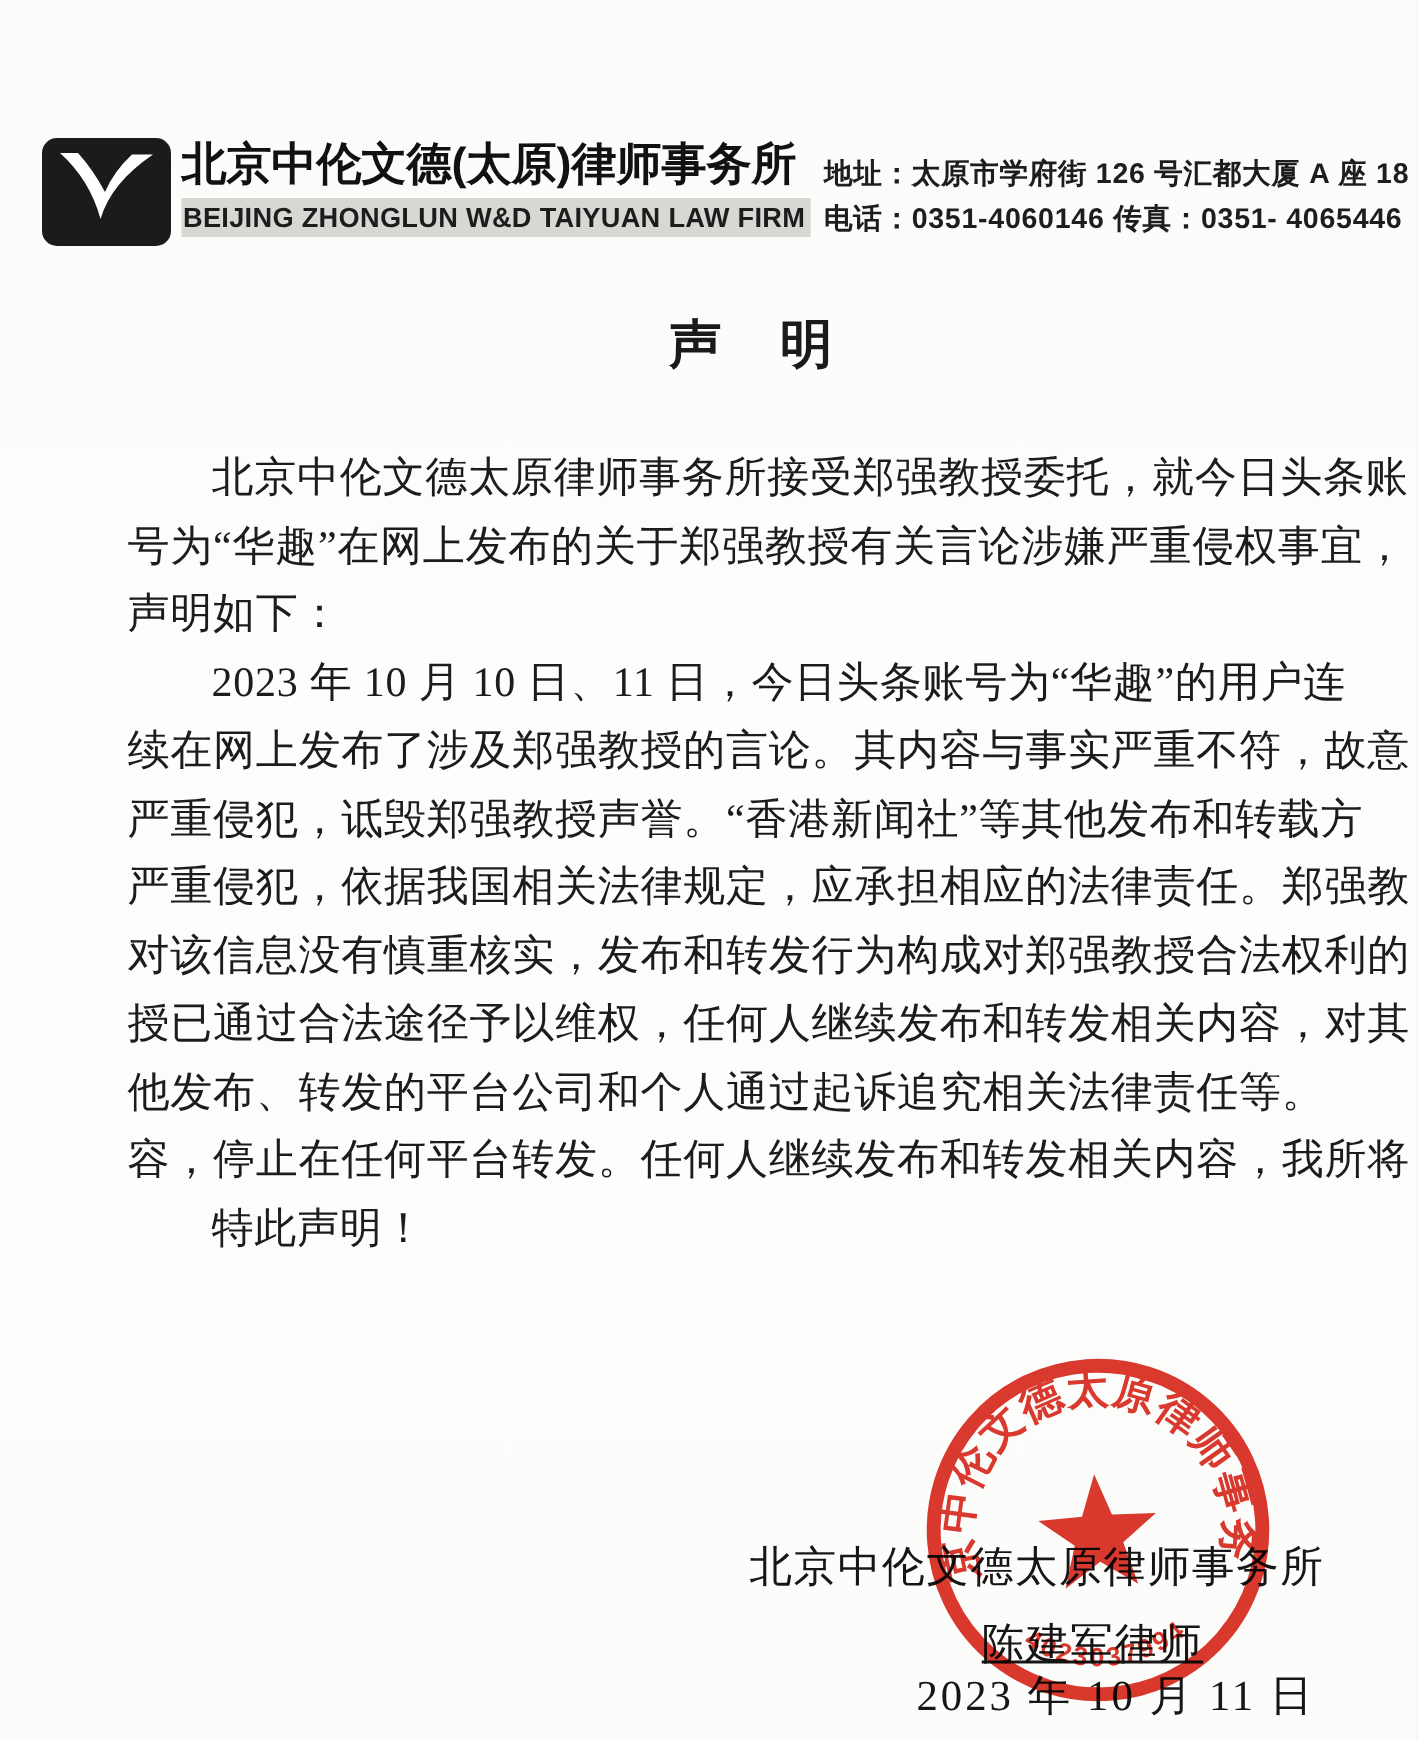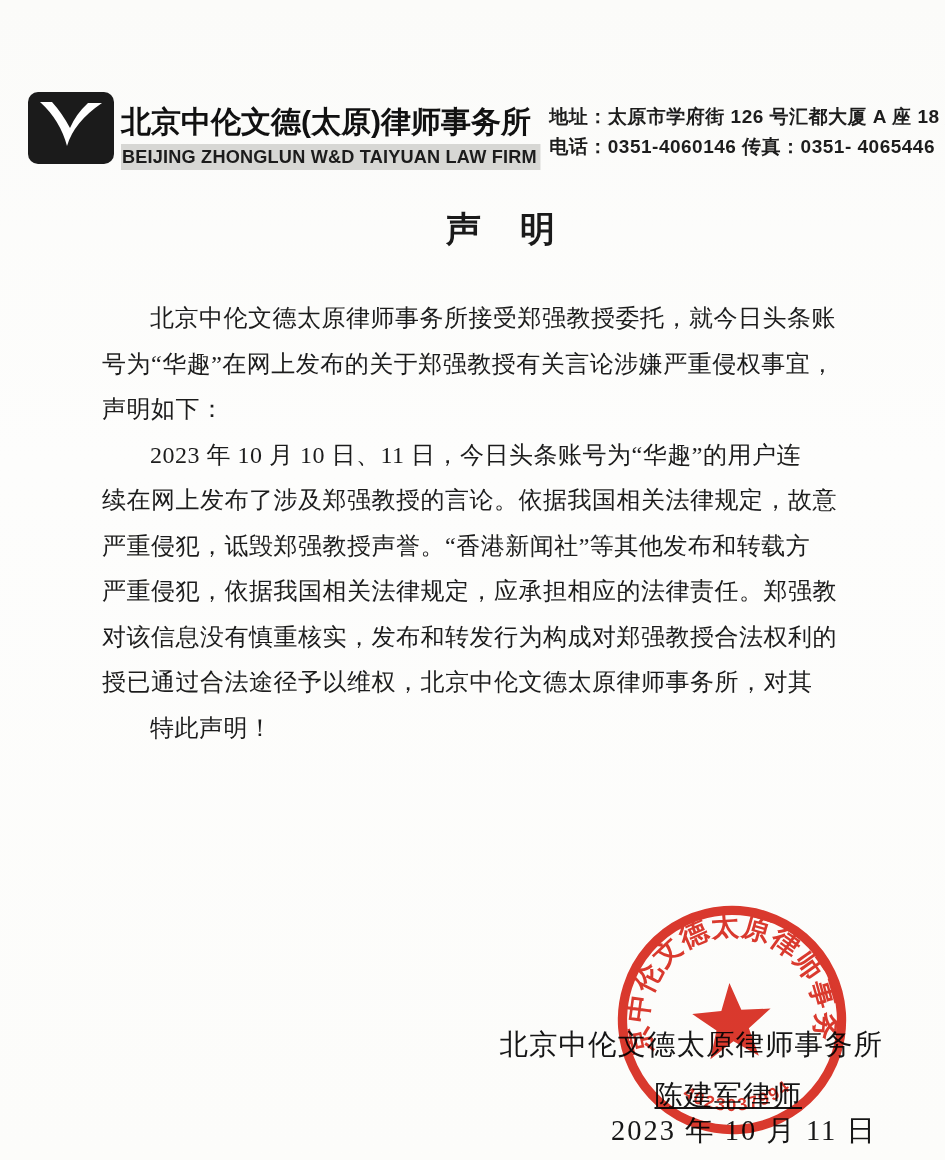--- a/index.html
+++ b/index.html
@@ -25,21 +25,21 @@
     width: 86px; height: 72px;
     background: #1b1b1b;
     border-radius: 10px;
     flex: 0 0 auto;
     display: flex; align-items: center; justify-content: center;
   }
   .firm-names { margin-left: 7px; flex: 0 0 auto; }
   .firm-zh {
     font-family: "Liberation Sans", sans-serif;
     font-weight: bold; font-size: 30px; line-height: 36px;
-    color: #111; letter-spacing: 0px; white-space: nowrap; margin-top: 12px;
+    color: #111; letter-spacing: 0px; white-space: nowrap;
   }
   .firm-en {
     display: inline-block;
     font-family: "Liberation Sans", sans-serif;
     font-weight: bold; font-size: 18.5px; line-height: 24px;
     color: #1c1c1c; background: #d7d7d4;
     padding: 1px 4px 1px 1px; margin-top: 4px;
     letter-spacing: 0.2px; white-space: nowrap;
     transform: scaleX(0.98); transform-origin: left;
   }
@@ -54,23 +54,22 @@
   .doc-title {
     position: absolute; top: 206px; left: 0; width: 945px;
     text-align: center; padding-left: 58px; box-sizing: border-box;
     font-weight: bold; font-size: 35px; color: #1a1a1a;
     letter-spacing: 2px;
   }
 
   
   .doc-body {
     position: absolute; top: 296px; left: 85px; width: 800px;
-    font-size: 24px; line-height: 45.5px; color: #1c1c1c;
+    font-size: 28px; line-height: 45.5px; color: #1c1c1c;
     letter-spacing: 0.5px;
-    margin-left: 17px;
   }
   .doc-body .line { white-space: nowrap; }
   .doc-body .line.indent { text-indent: 2em; }
 
   
   .sig { position: absolute; white-space: nowrap; color: #161616; font-size: 28.5px; letter-spacing: 1px; }
   .sig-firm  { top: 1026px; right: 62px; }
   .sig-lawyer{ top: 1077px; right: 143px; text-decoration: underline; }
   .sig-date  { top: 1112px; right: 68px; letter-spacing: 2px; }
 
@@ -104,25 +103,27 @@
     </div>
   </div>
 
   <div class="doc-title">声　明</div>
 
   <div class="doc-body">
     <div class="line indent">北京中伦文德太原律师事务所接受郑强教授委托，就今日头条账</div>
     <div class="line">号为“华趣”在网上发布的关于郑强教授有关言论涉嫌严重侵权事宜，</div>
     <div class="line">声明如下：</div>
     <div class="line indent">2023 年 10 月 10 日、11 日，今日头条账号为“华趣”的用户连</div>
-    <div class="line">续在网上发布了涉及郑强教授的言论。依据我国相关法律规定，故意</div>
+    <div class="line">续在网上发布了涉及郑强教授的言论。其内容与事实严重不符，故意</div>
     <div class="line">严重侵犯，诋毁郑强教授声誉。“香港新闻社”等其他发布和转载方</div>
     <div class="line">严重侵犯，依据我国相关法律规定，应承担相应的法律责任。郑强教</div>
     <div class="line">对该信息没有慎重核实，发布和转发行为构成对郑强教授合法权利的</div>
-    <div class="line">授已通过合法途径予以维权，北京中伦文德太原律师事务所，对其</div>
+    <div class="line">授已通过合法途径予以维权，任何人继续发布和转发相关内容，对其</div>
+    <div class="line">他发布、转发的平台公司和个人通过起诉追究相关法律责任等。</div>
+    <div class="line">容，停止在任何平台转发。任何人继续发布和转发相关内容，我所将</div>
     <div class="line indent">特此声明！</div>
   </div>
 
   <div class="sig sig-firm">北京中伦文德太原律师事务所</div>
   <div class="sig sig-lawyer">陈建军律师</div>
   <div class="sig sig-date">2023 年 10 月 11 日</div>
 
   <svg class="stamp" viewBox="0 0 240 240">
     <defs>
       <path id="sealArc" d="M 42.9 148 A 82 82 0 1 1 197.1 148" fill="none"></path>

